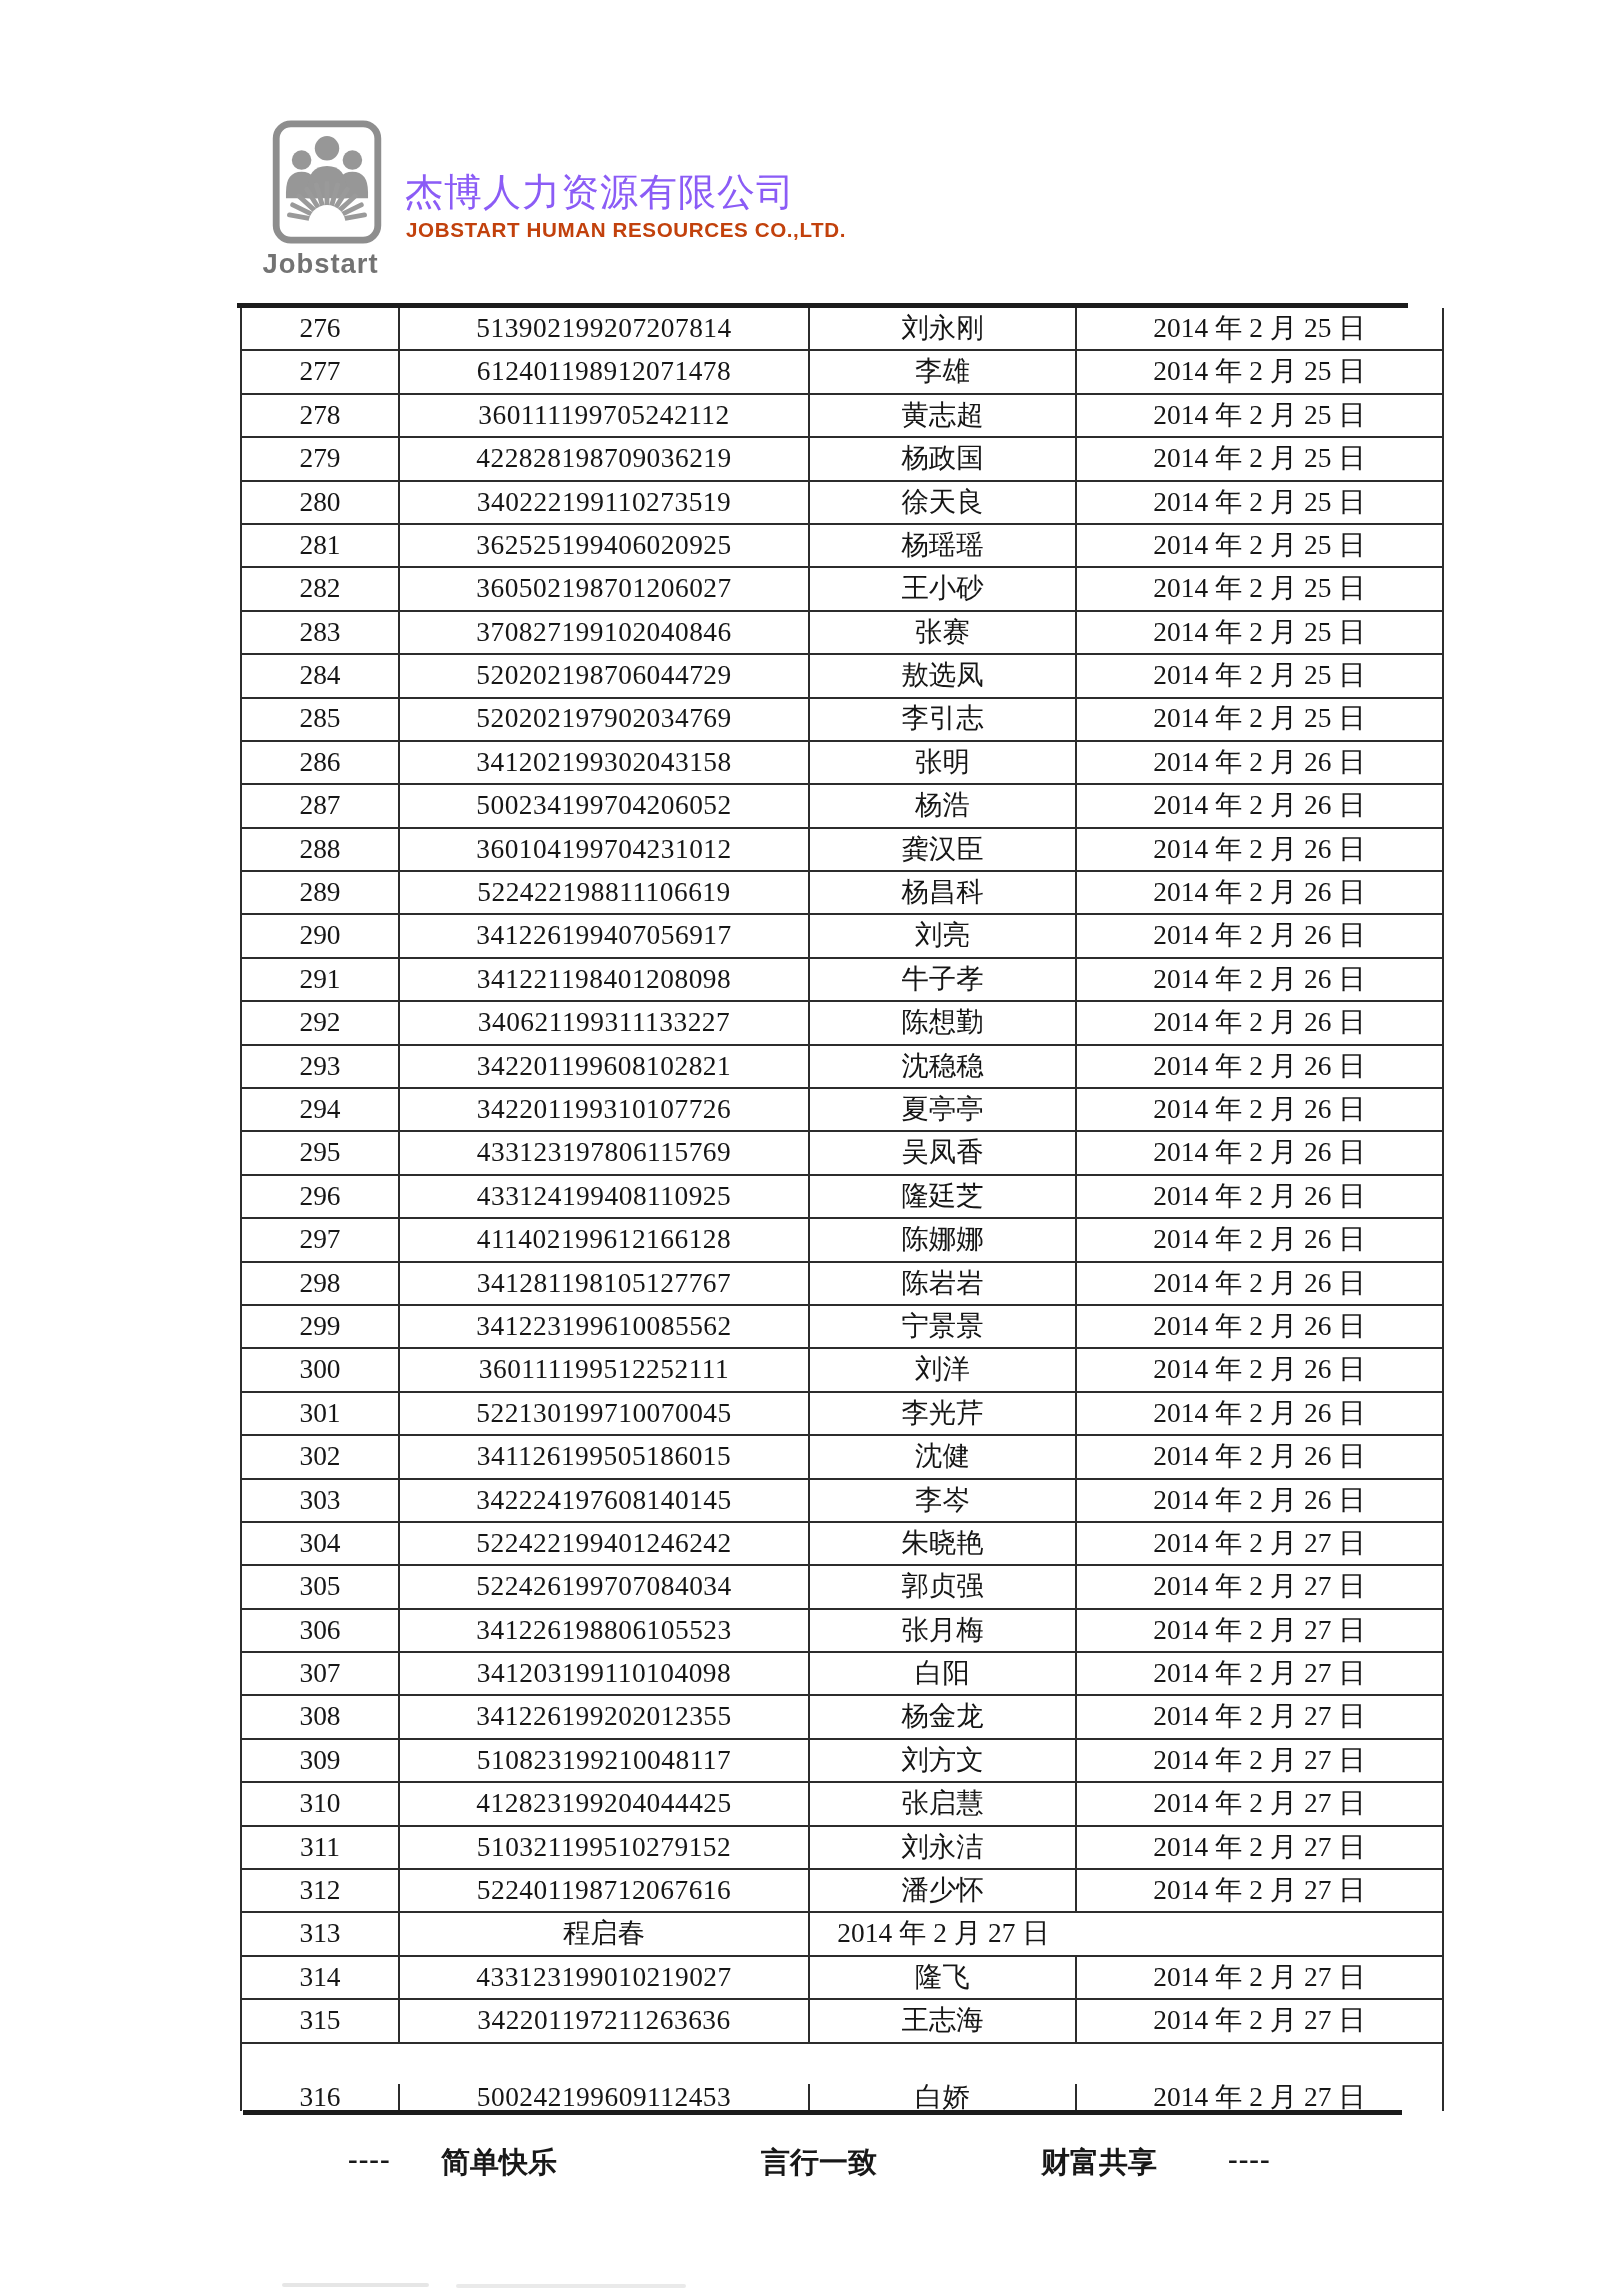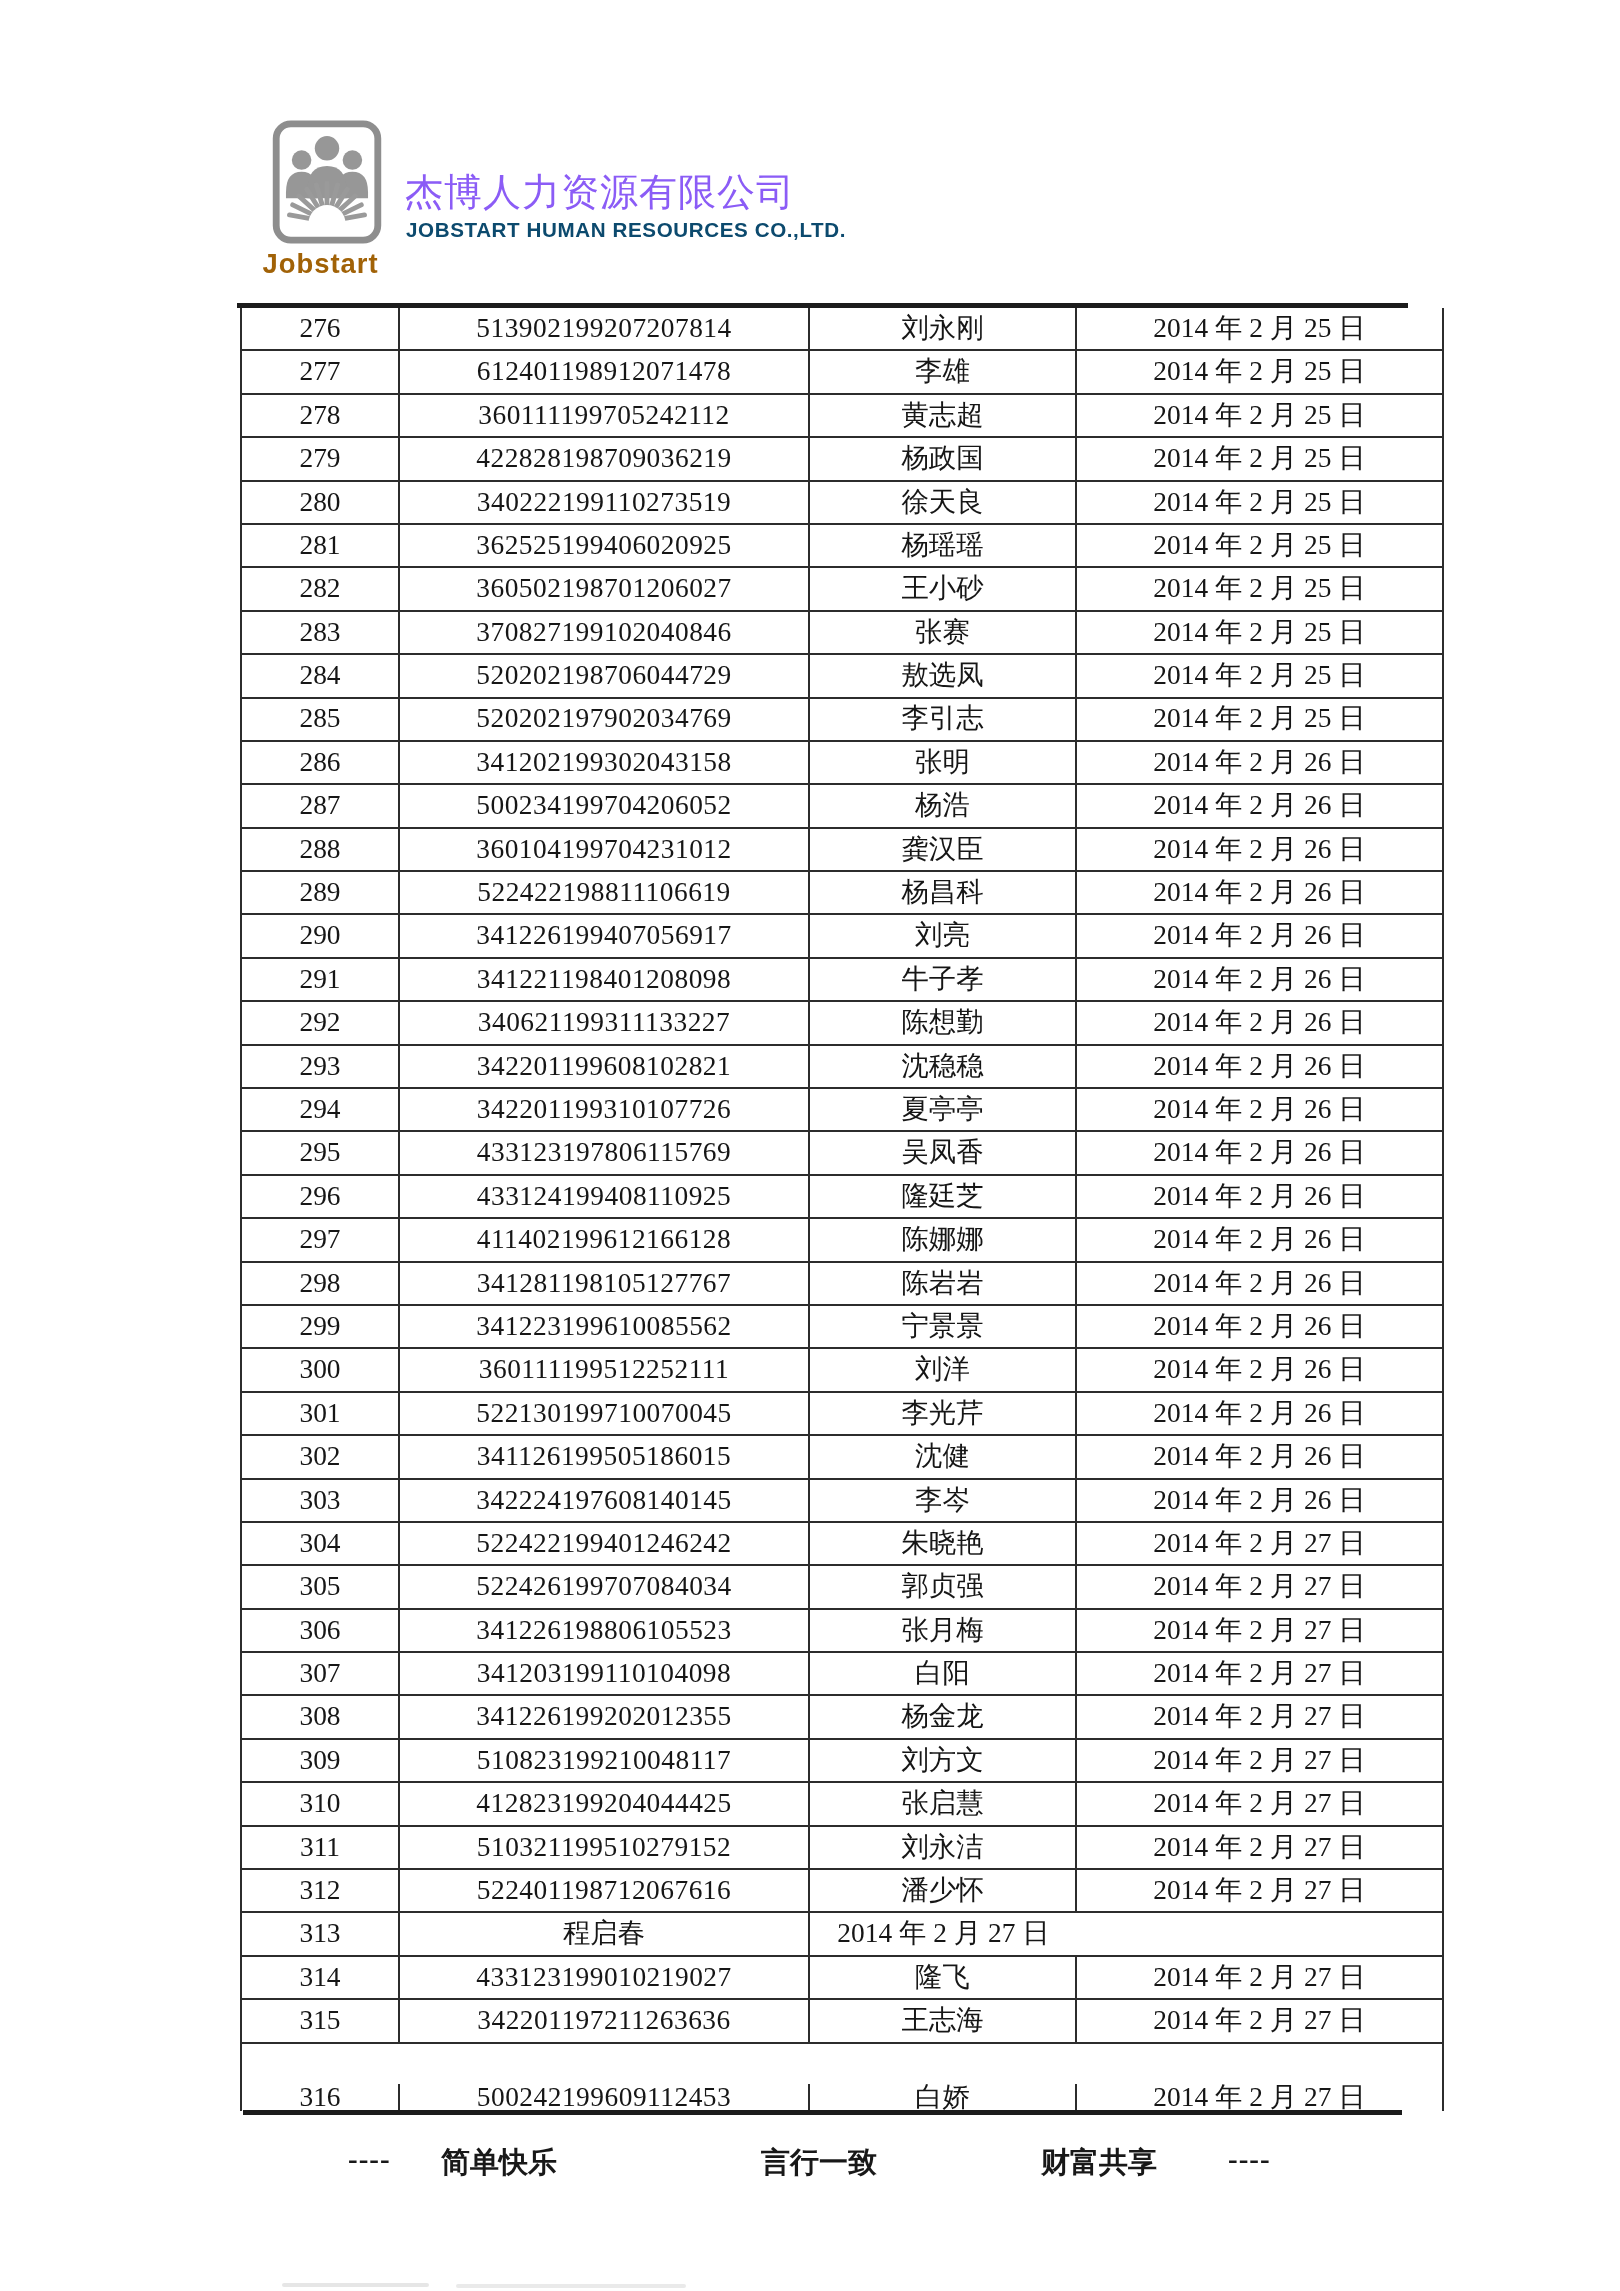--- a/index.html
+++ b/index.html
@@ -11,32 +11,32 @@
     color:#161616;
     overflow:hidden;
   }
 
   
   .logo-svg { position:absolute; left:272px; top:120px; width:110px; height:127px; }
   .logo-wordmark {
     position:absolute; left:255px; top:248px; width:131px;
     text-align:center;
     font-family:"Liberation Sans","DejaVu Sans",sans-serif;
-    font-weight:bold; font-size:27.4px; color:#a16207; letter-spacing:1px;
+    font-weight:bold; font-size:27.4px; color:#737373; letter-spacing:1px;
   }
   .company-zh {
     position:absolute; left:405px; top:167px;
     font-family:"Liberation Sans","DejaVu Sans",sans-serif;
     font-size:38px; font-weight:500; color:#8b5cf6; letter-spacing:1px;
     white-space:nowrap;
   }
   .company-en {
     position:absolute; left:406px; top:218px;
     font-family:"Liberation Sans","DejaVu Sans",sans-serif;
-    font-size:20.6px; font-weight:600; color:#0c4a6e; letter-spacing:0.6px;
+    font-size:20.6px; font-weight:600; color:#c2410c; letter-spacing:0.6px;
     white-space:nowrap;
   }
 
   
   .rule-heavy-top {
     position:absolute; left:237px; top:303px; width:1171px; height:4.9px;
     background:#1c1c1c;
   }
   .rule-heavy-bottom {
     position:absolute; left:243px; top:2110px; width:1159px; height:4.9px;

